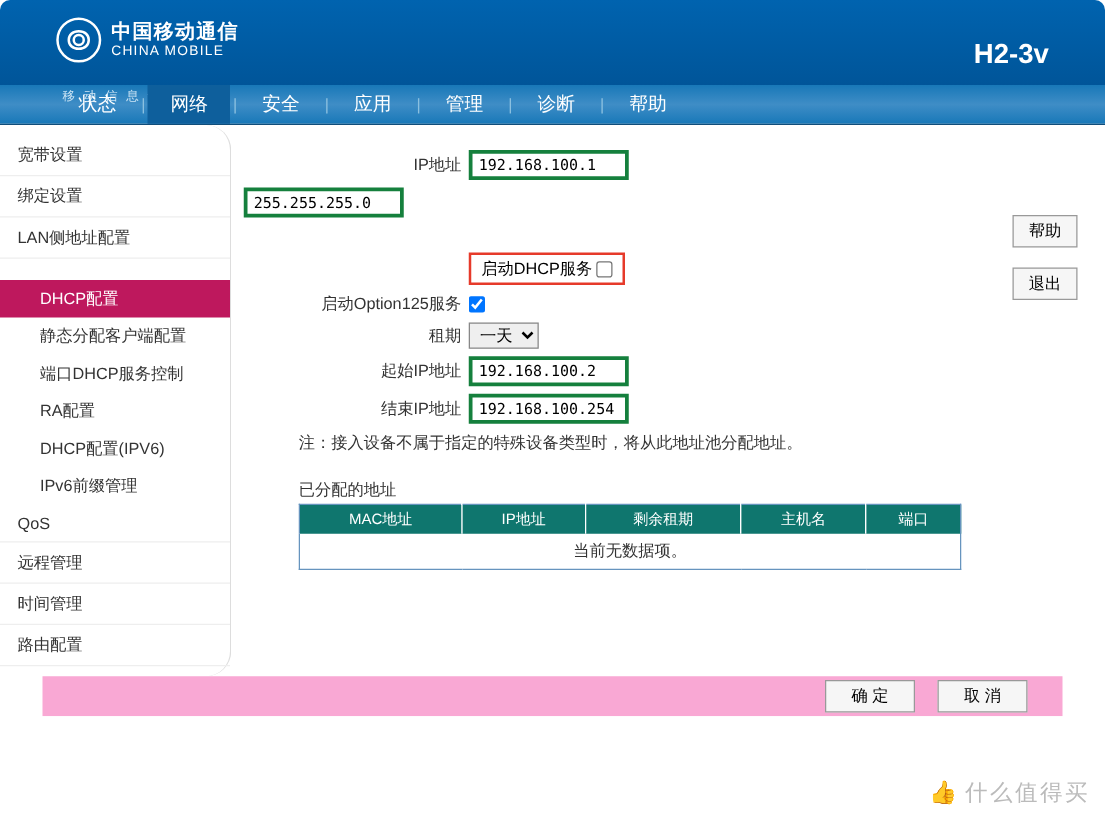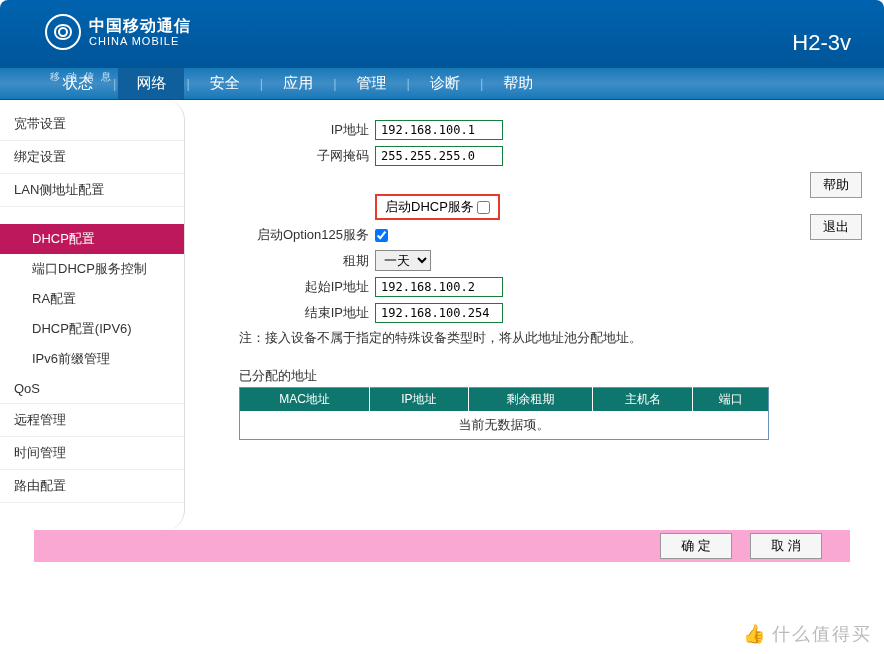--- a/index.html
+++ b/index.html
@@ -5,41 +5,41 @@
 * { margin: 0; padding: 0; box-sizing: border-box; }
 body { font-family: "Microsoft YaHei", Arial, sans-serif; font-size: 13px; background: #fff; width: 884px; }
 
 .header { background: linear-gradient(#0063AF, #005599); height: 68px; position: relative; border-top-left-radius: 8px; border-top-right-radius: 8px; }
 .logo-area { position: absolute; left: 45px; top: 14px; color: #fff; display: flex; align-items: center; }
 .logo-mark { width: 36px; height: 36px; border-radius: 50%; border: 2px solid #fff; display: flex; align-items: center; justify-content: center; margin-right: 8px; }
 .logo-mark svg { width: 24px; height: 24px; }
 .logo-text-cn { font-size: 16px; font-weight: bold; letter-spacing: 1px; line-height: 1.1; }
 .logo-text-en { font-size: 11px; letter-spacing: 1px; line-height: 1.1; }
 .logo-sub { font-size: 10px; letter-spacing: 7px; color: #cde5f5; position: absolute; left: 50px; top: 50px; margin-top: 20px; }
-.model { position: absolute; right: 33px; top: 30px; color: #fff; font-size: 22px; font-weight: 400; }
+.model { position: absolute; right: 45px; top: 30px; color: #fff; font-size: 22px; font-weight: 700; }
 
 .nav { background: linear-gradient(#1878B8, #3F8DC6, #1878B8); height: 32px; display: flex; align-items: center; padding-left: 45px; border-bottom: 1px solid #104d7a; }
 .nav-item { color: #fff; font-size: 15px; padding: 6px 18px; cursor: pointer; position: relative; }
 .nav-item.active { background: #0E5F9C; }
 .nav-sep { color: #8bc0e0; margin: 0 2px; }
 
 .content { display: flex; min-height: 430px; }
 .sidebar { width: 185px; border-right: 1px solid #ddd; padding: 8px 0; border-radius: 20px; }
 .side-top { padding: 7px 14px; color: #333; cursor: pointer; border-bottom: 1px solid #eee; }
 .side-top.group { font-weight: normal; }
 .side-sub { padding: 6px 14px 6px 32px; color: #333; cursor: pointer; font-size: 13px; }
 .side-sub.active { background: #be185d; color: #fff; margin-top: 17px; }
 
 .main { flex: 1; padding: 20px 20px 20px 10px; position: relative; }
 .side-buttons { position: absolute; right: 22px; top: 72px; display: flex; flex-direction: column; gap: 16px; }
 .btn { background: #f6f6f6; border: 1px solid #999; padding: 3px 12px; font-size: 13px; cursor: pointer; min-width: 52px; text-align: center; }
 
 .form-row { display: flex; align-items: center; margin-bottom: 6px; }
 .form-label { width: 180px; text-align: right; padding-right: 6px; color: #333; font-size: 13px; }
-.form-input { width: 128px; border: 1px solid #15803d; padding: 2px 5px; font-family: monospace; font-size: 12px; }
+.form-input { width: 128px; border: 3px solid #15803d; padding: 2px 5px; font-family: monospace; font-size: 12px; }
 .form-select { border: 1px solid #888; padding: 1px 4px; font-size: 13px; }
 .highlight-box { border: 2px solid #e63a2a; padding: 2px 8px; display: inline-flex; align-items: center; }
 .note { color: #333; font-size: 13px; margin: 4px 0 20px 44px; }
 
 .section-title { margin-left: 44px; margin-bottom: 2px; color: #333; }
 .data-table { width: 530px; margin-left: 44px; border: 1px solid #6694be; border-collapse: collapse; }
 .data-table th { background: #0f766e; color: #fff; font-weight: normal; font-size: 12px; padding: 3px 6px; border-right: 1px solid #fff; text-align: center; }
 .data-table th:last-child { border-right: none; }
 .data-table td { text-align: center; padding: 5px; color: #333; font-size: 13px; }
 
@@ -83,20 +83,21 @@
     <div class="nav-item">帮助</div>
   </div>
 
 <div class="content">
   <div class="sidebar">
     <div class="side-top">宽带设置</div>
     <div class="side-top">绑定设置</div>
     <div class="side-top group">LAN侧地址配置</div>
     <div id="lan-subs">
         <div class="side-sub active">DHCP配置</div>
+        <div class="side-sub">静态分配客户端配置</div>
         <div class="side-sub">端口DHCP服务控制</div>
         <div class="side-sub">RA配置</div>
         <div class="side-sub">DHCP配置(IPV6)</div>
         <div class="side-sub">IPv6前缀管理</div>
       </div>
     <div class="side-top">QoS</div>
     <div class="side-top">远程管理</div>
     <div class="side-top">时间管理</div>
     <div class="side-top">路由配置</div>
   </div>
@@ -105,21 +106,20 @@
     <div class="side-buttons">
       <button class="btn">帮助</button>
       <button class="btn">退出</button>
     </div>
 
     <div class="form-row">
       <div class="form-label">IP地址</div>
       <input class="form-input" value="192.168.100.1" style="">
     </div>
     <div class="form-row">
-      <div class="form-label">子网掩码</div>
       <input class="form-input" value="255.255.255.0" style="">
     </div>
 
     <div style="height:22px"></div>
 
     <div class="form-row">
       <div class="form-label"></div>
       <span class="highlight-box">
         <span>启动DHCP服务</span>
         &nbsp;<input type="checkbox" style="">

